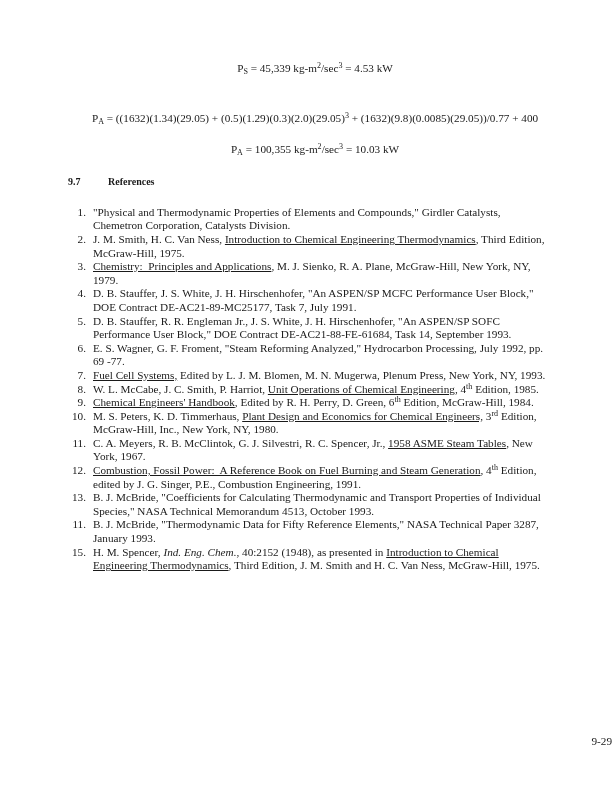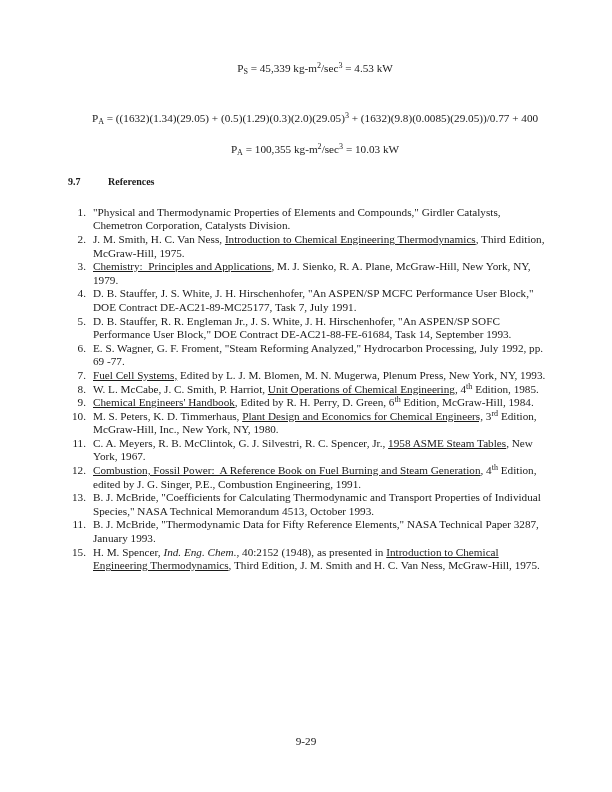--- a/index.html
+++ b/index.html
@@ -97,21 +97,21 @@
   }
   .ref-text i {
     font-style: italic;
   }
   
   .footer {
     position: absolute;
     left: 0;
     top: 735px;
     width: 612px;
-    text-align: center;
+    text-align: right;
     font-size: 11.2px;
     line-height: 13px;
     color: #1a1a1a;
   }
 </style>
 </head>
 <body>
 
 <div class="page">
   <div class="content">

